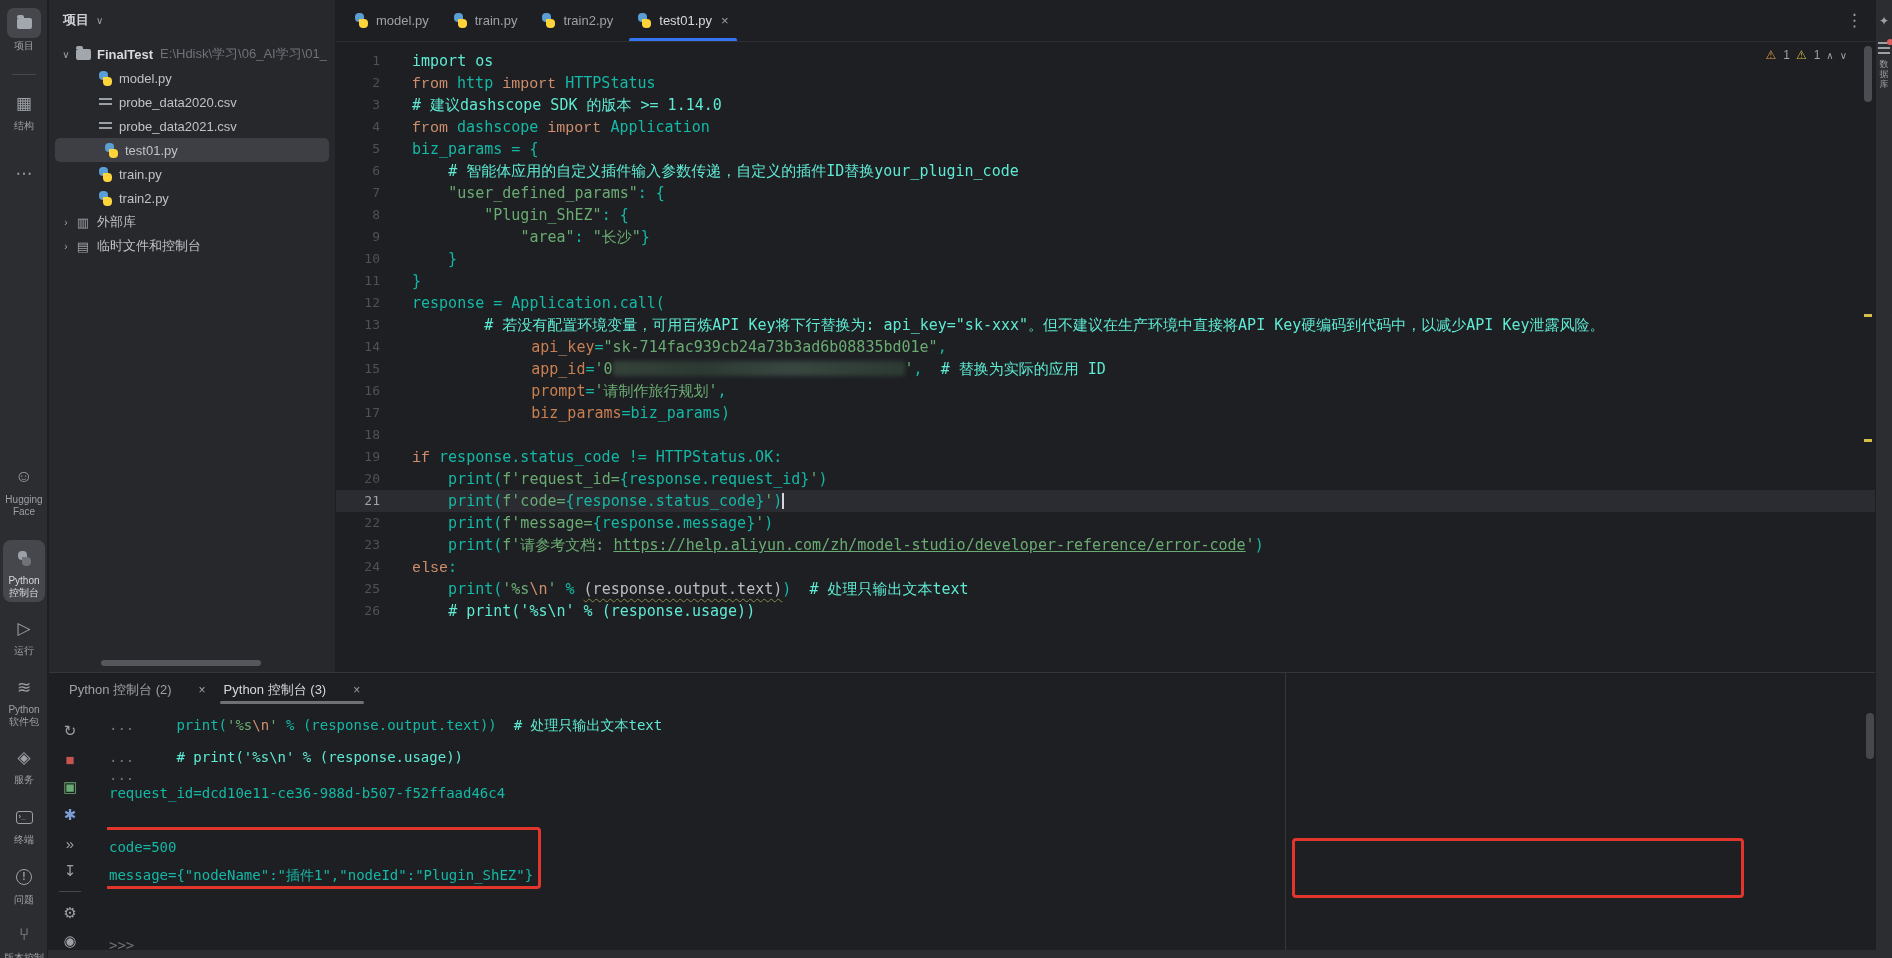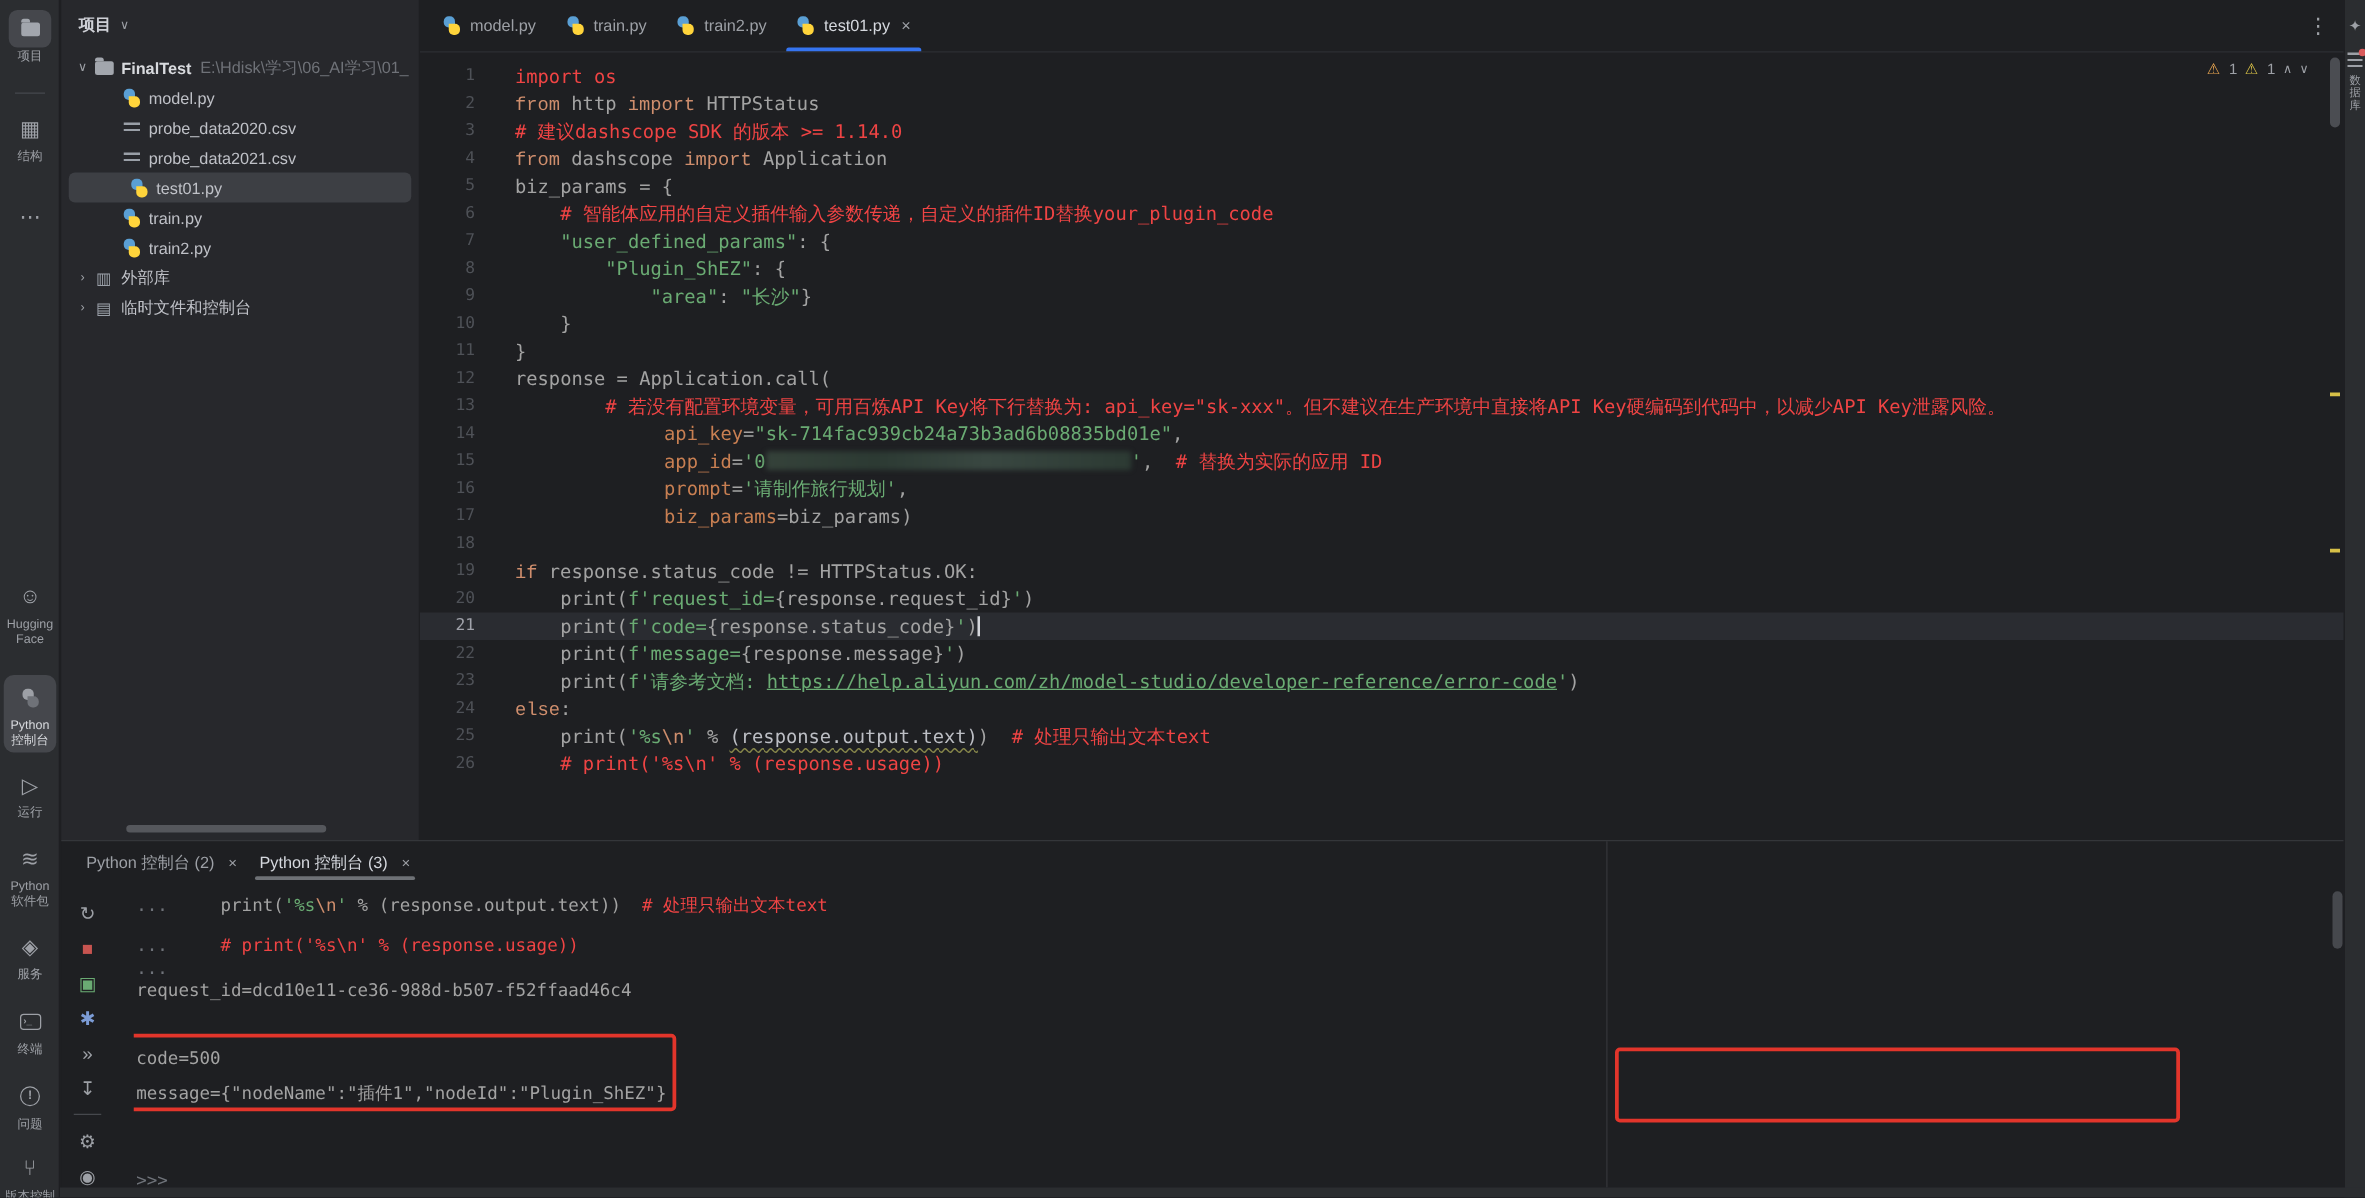--- a/index.html
+++ b/index.html
@@ -78,21 +78,21 @@
 
   #caret-row { position:absolute; left:0; right:0; top:490px; height:22px; background:#2a2c31; }
   #gutter { position:absolute; left:0; top:50px; width:58px; text-align:right;
             font-family:"DejaVu Sans Mono", monospace; font-size:13px; color:#4e5157; }
   #gutter div { height:22px; line-height:22px; padding-right:14px; }
   #gutter div.cur { color:#a1a3ab; }
   #code { position:absolute; left:76px; top:50px; right:16px; font-family:"DejaVu Sans Mono", monospace;
           font-size:15px; overflow:hidden; }
   .code-line { height:22px; line-height:22px; white-space:pre; }
 
-  .s-kw  { color:#cf8e6d;font-family:Liberation Mono, monospace; } .s-pl { color:#a3a3a3; } .s-com { color:#ef4444; }
+  .s-kw  { color:#cf8e6d;font-family:Liberation Mono, monospace; } .s-pl { color:#14b8a6; } .s-com { color:#5eead4; }
   .s-str { color:#6aab73; } .s-esc { color:#cf8e6d; } .s-kwa { color:#c87f52;margin-left:47px; }
   .s-gray { color:#6f737a; }
   .s-link { color:#4e8fdc; text-decoration:underline; }
   .s-strlink { color:#6aab73; text-decoration:underline; }
   .s-wavy { color:#bcbec4; text-decoration:underline wavy #87874a; text-underline-offset:4px;
             text-decoration-thickness:1px; }
   .s-redact { display:inline-block; width:292px; height:15px; border-radius:2px; vertical-align:-2px;
               background:linear-gradient(90deg,#35423a,#2c3a33 30%,#394741 60%,#2c3a33);
               filter:blur(2px); }
   .caret { display:inline-block; width:2px; height:16px; background:#d4d6db; vertical-align:-3px; }
@@ -100,21 +100,21 @@
   #editor-scrollbar { position:absolute; right:2px; top:44px; width:10px; bottom:4px; }
   #editor-scrollbar .thumb { position:absolute; top:2px; left:1px; width:8px; height:56px;
                              background:#4b4d52; border-radius:4px; }
   #editor-scrollbar .mark { position:absolute; left:1px; width:8px; height:3px; background:#d6bf47; }
 
   
   #console-win { position:absolute; left:49px; top:672px; right:17px; bottom:8px; background:#1e1f22;
                  border-top:1px solid #34363a; }
   #console-tabs { position:absolute; left:0; right:0; top:0; height:33px; display:flex;
                   align-items:center; padding-left:16px; gap:10px; font-size:13px; color:#9da0a6; }
-  .ctab { display:flex; align-items:center; gap:9px; padding:0 4px; height:100%; position:relative; cursor:pointer;}
+  .ctab { display:flex; align-items:center; gap:25px; padding:0 4px; height:100%; position:relative; cursor:pointer;}
   .ctab.active { color:#d5d8de; }
   .ctab.active::after { content:""; position:absolute; left:0; right:0; bottom:2px; height:3px;
                         background:#6e7176; border-radius:2px; }
   .ctab .tab-close { font-size:12px; }
 
   #console-toolbar { position:absolute; left:0; top:40px; width:42px; bottom:0; display:flex;
                      flex-direction:column; align-items:center; gap:9px; padding-top:9px; }
   .ctool { width:26px; height:24px; display:flex; align-items:center; justify-content:center;
            font-size:15px; color:#9da0a6; border-radius:5px; cursor:pointer; }
   .ctool-divider { width:22px; height:1px; background:#46484d; margin:2px 0; }

